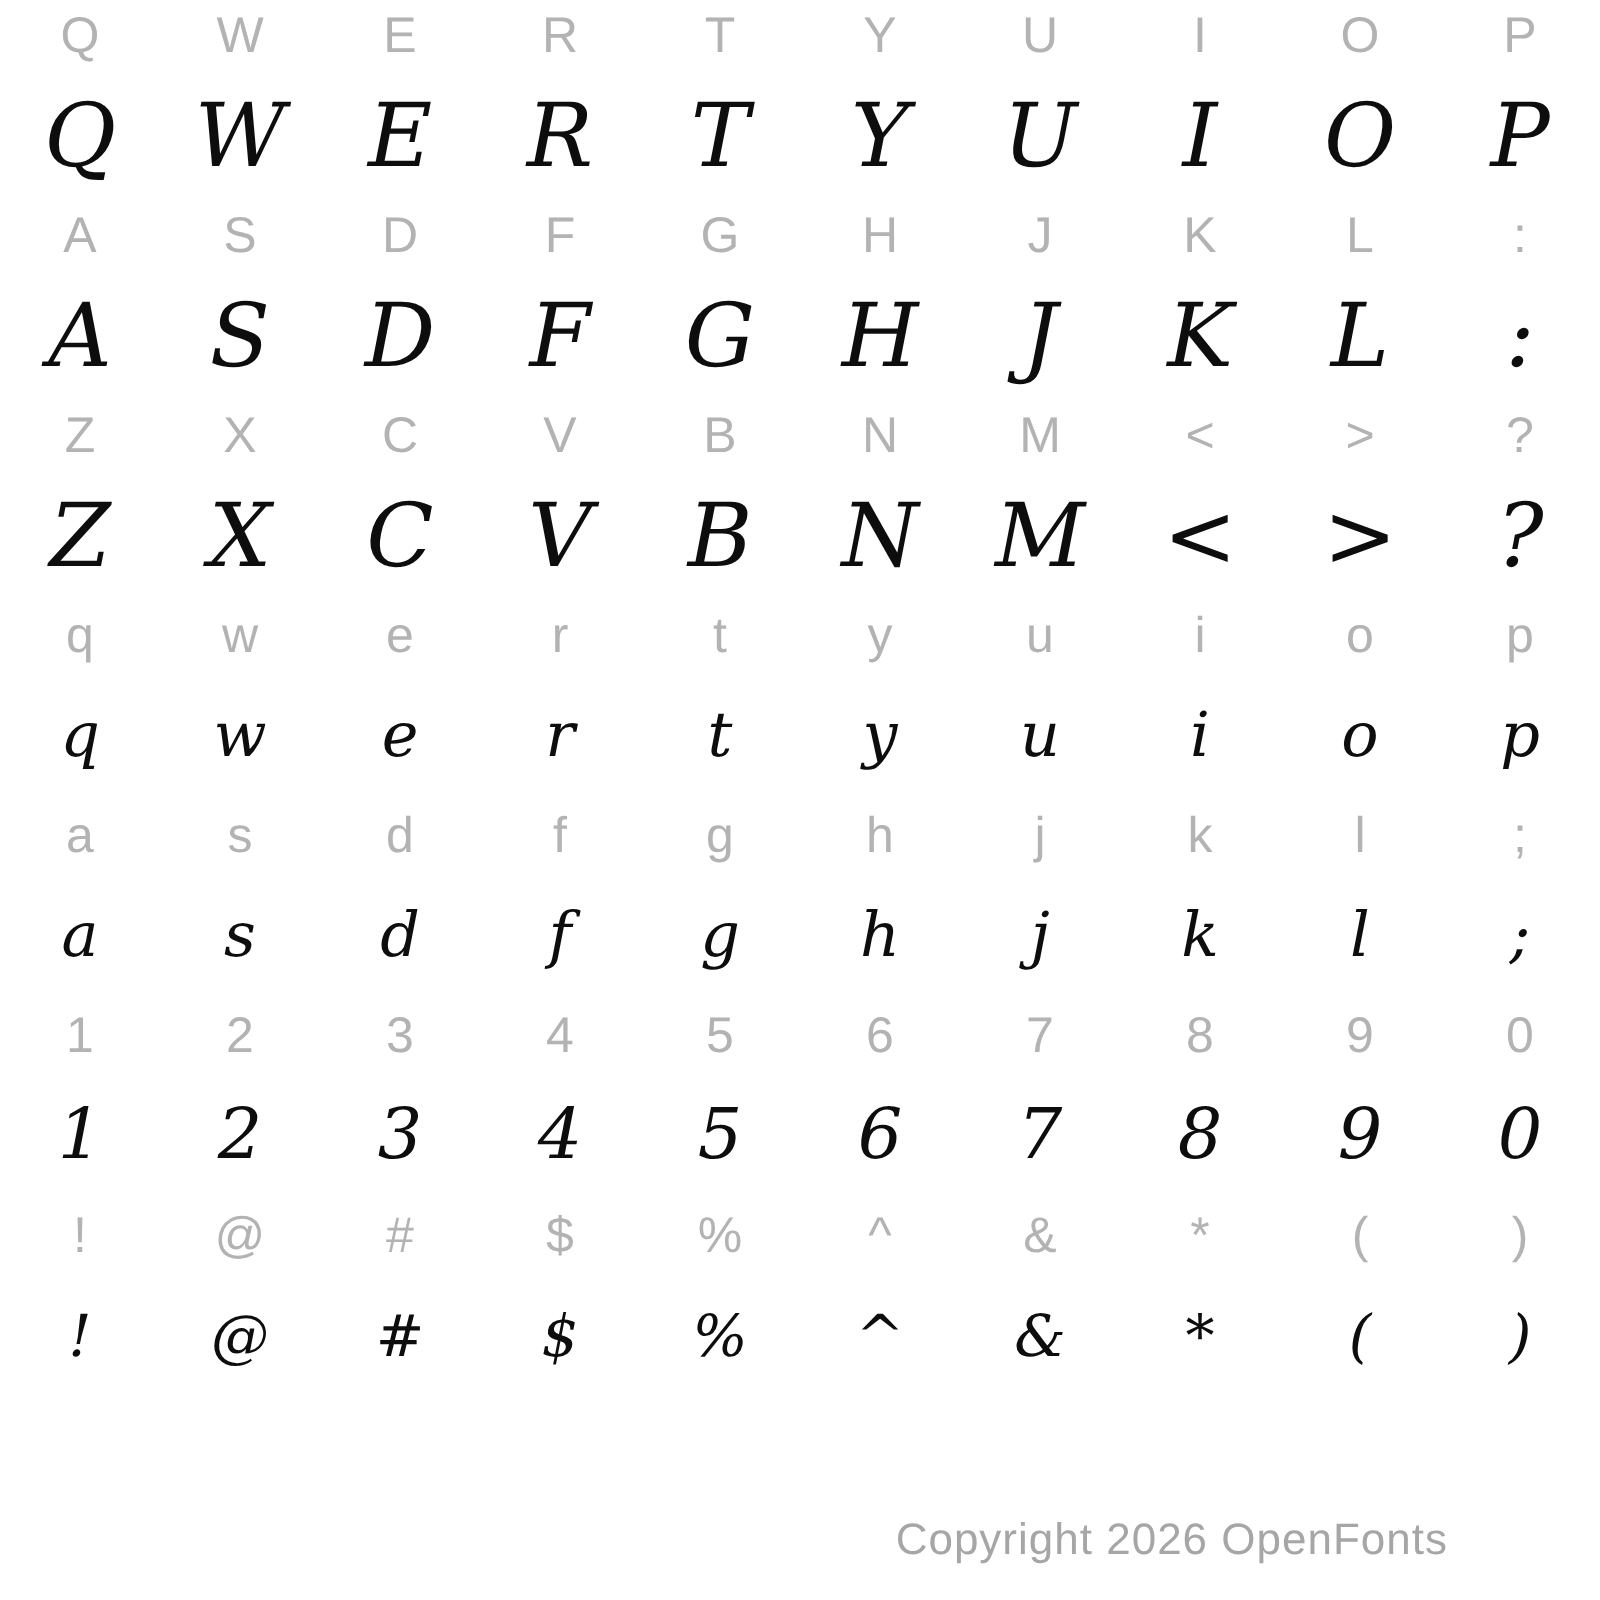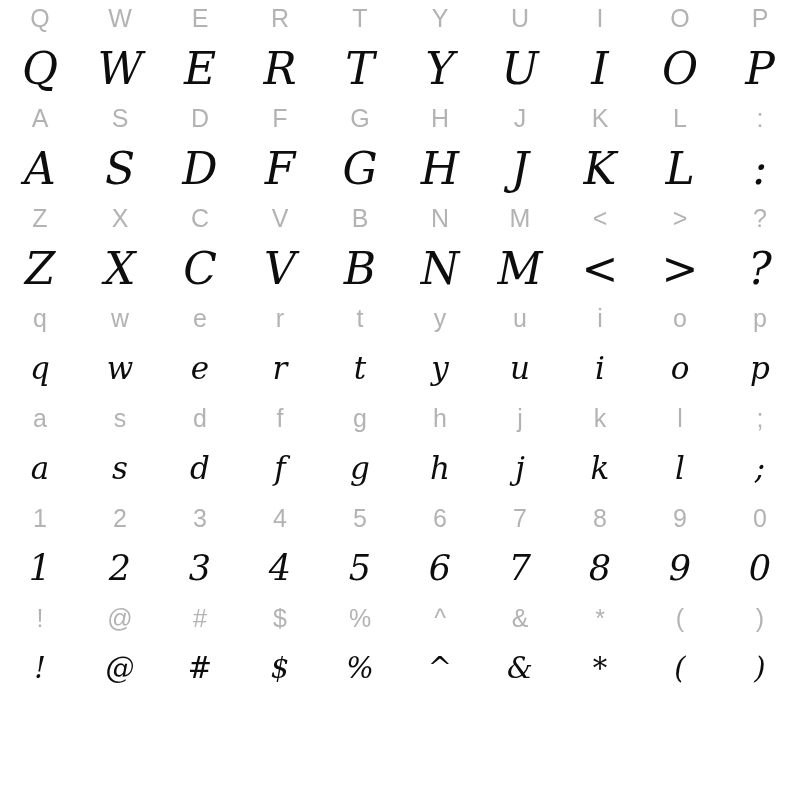--- a/index.html
+++ b/index.html
@@ -236,13 +236,14 @@
           <span class="cell">$</span>
           <span class="cell">%</span>
           <span class="cell">^</span>
           <span class="cell">&amp;</span>
           <span class="cell">*</span>
           <span class="cell">(</span>
           <span class="cell">)</span>
         </div>
       </div>
     </section>
+  <footer class="copyright">Copyright 2026 OpenFonts</footer>
 </main>
 
 </body></html>

